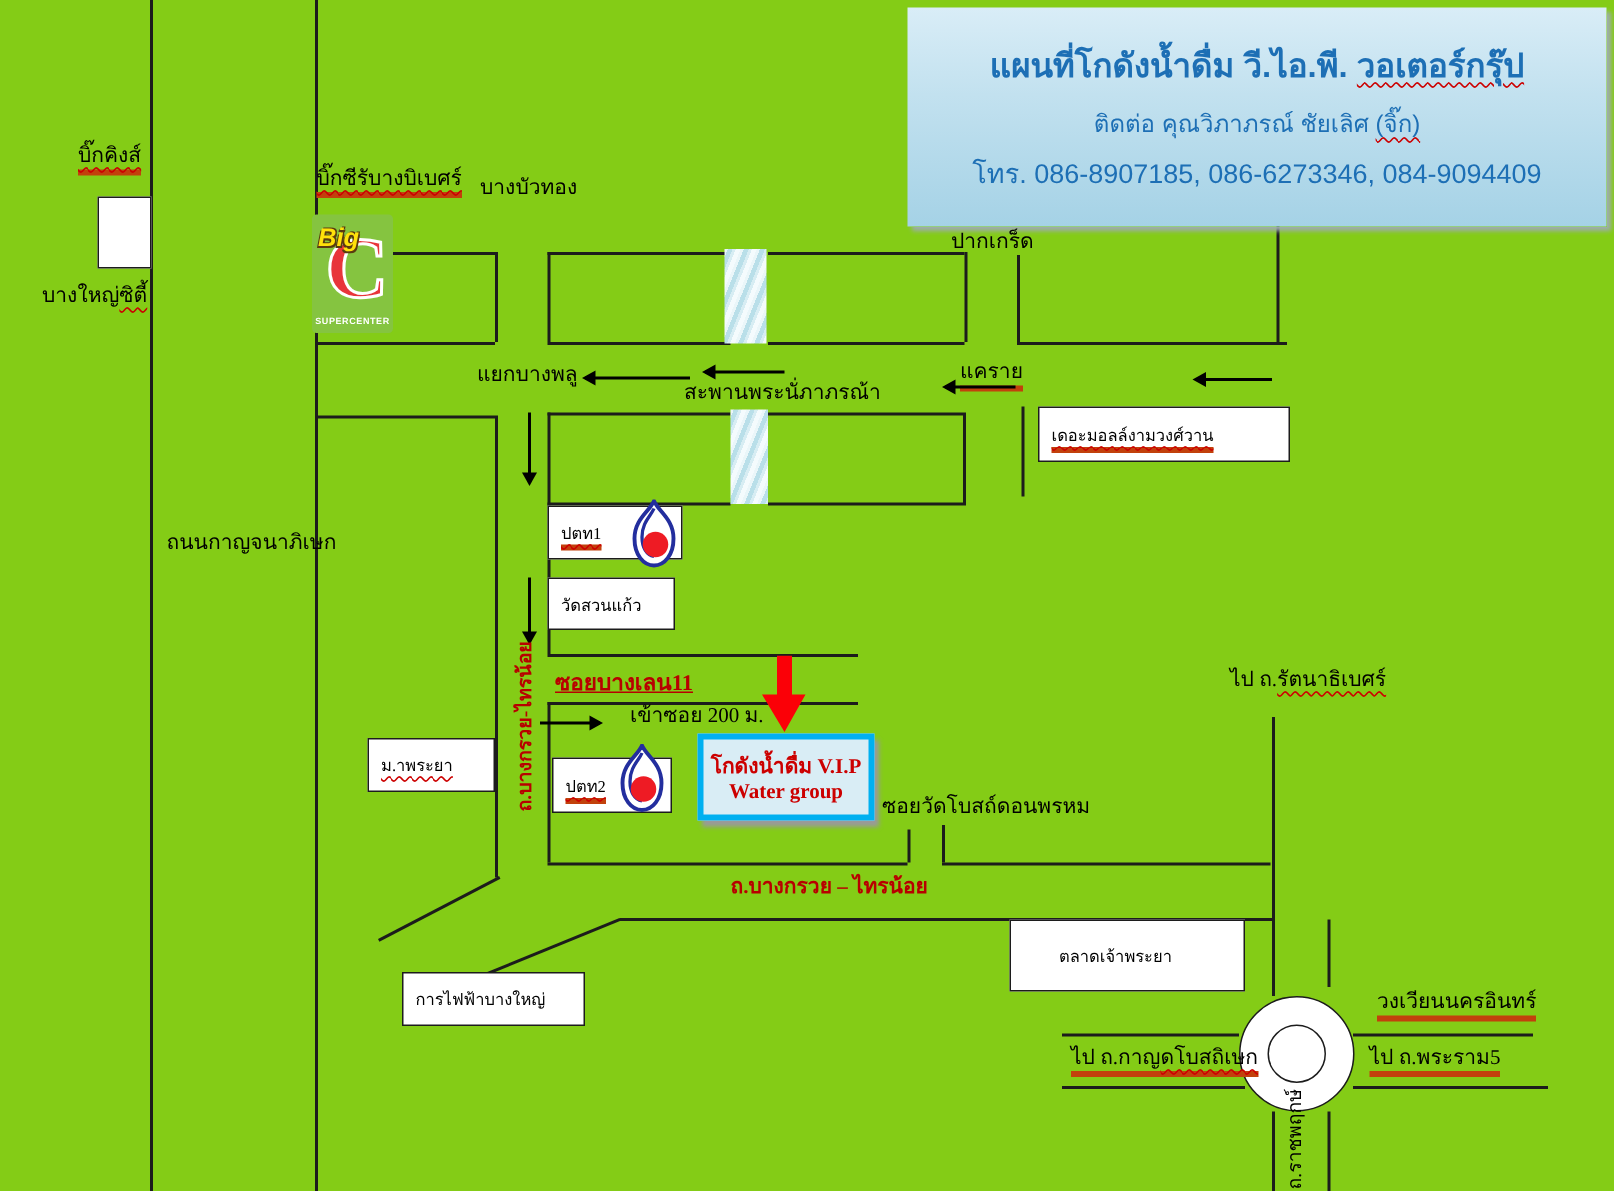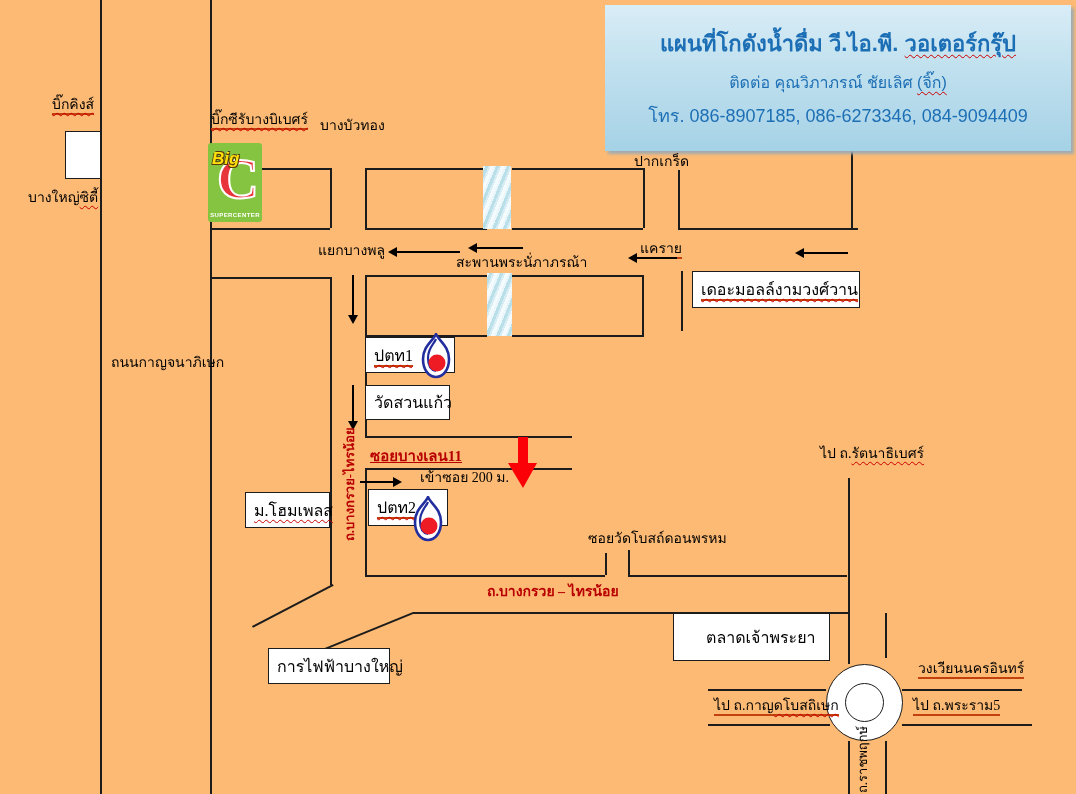--- a/index.html
+++ b/index.html
@@ -1,31 +1,31 @@
 <!DOCTYPE html>
 <html><head>
 <meta charset="utf-8">
 <style>
   html,body{margin:0;padding:0;background:#fff;}
-  .stage{position:relative;width:1076px;height:794px;background:#fdba74;overflow:hidden;
+  .stage{position:relative;width:1076px;height:794px;background:#84cc16;overflow:hidden;
          font-family:"Liberation Serif","DejaVu Serif",serif;color:#000;}
   
   .hl{position:absolute;height:1.6px;background:#1c1c1c;}
   .vl{position:absolute;width:1.6px;background:#1c1c1c;}
   .diag{position:absolute;height:1.6px;background:#1c1c1c;transform-origin:0 0;}
   
   .lbl{position:absolute;font-size:14px;line-height:1.25;white-space:nowrap;}
-  .ul{border-bottom:2px solid #c2410c;padding-bottom:1px;}
+  .ul{border-bottom:4px solid #c2410c;padding-bottom:1px;}
   .sq{text-decoration-line:underline;text-decoration-style:wavy;text-decoration-color:#cc0000;
       text-decoration-thickness:1px;text-underline-offset:3px;}
   .redtxt{color:#b80000;font-weight:bold;}
   .vert{transform-origin:0 0;transform:rotate(-90deg);}
   
   .box{position:absolute;border:1.6px solid #1c1c1c;background:#fff;display:flex;align-items:center;box-sizing:border-box;}
-  .box .lblin{font-size:16px;padding-left:8px;white-space:nowrap;}
+  .box .lblin{font-size:11px;padding-left:8px;white-space:nowrap;}
   
   .al{position:absolute;height:1.6px;background:#000;}
   .al::before{content:'';position:absolute;left:-2px;top:-4.4px;width:0;height:0;
       border-right:9px solid #000;border-top:5px solid transparent;border-bottom:5px solid transparent;}
   .ar{position:absolute;height:1.6px;background:#000;}
   .ar::after{content:'';position:absolute;right:-2px;top:-4.4px;width:0;height:0;
       border-left:9px solid #000;border-top:5px solid transparent;border-bottom:5px solid transparent;}
   .ad{position:absolute;width:1.6px;background:#000;}
   .ad::after{content:'';position:absolute;bottom:-2px;left:-4.4px;width:0;height:0;
       border-top:9px solid #000;border-left:5px solid transparent;border-right:5px solid transparent;}
@@ -170,31 +170,35 @@
 
   <div class="lbl redtxt" style="left:370px;top:447px;font-size:15px;text-decoration:underline;text-decoration-color:#b80000">ซอยบางเลน11</div>
   <div class="ar" style="left:360px;top:481px;width:40px"></div>
   <div class="lbl" style="left:420px;top:469px">เข้าซอย 200 ม.</div>
   <svg style="position:absolute;left:506px;top:437px" width="34" height="52" viewBox="0 0 34 52">
     <path d="M12 0 h10 v26 h9 L17 51 2 26 h10 Z" fill="#fb0007"></path>
   </svg>
 
   <div class="lbl vert redtxt" style="left:342px;top:541px;width:110px;font-size:13px">ถ.บางกรวย-ไทรน้อย</div>
 
-  <div class="box" style="left:368px;top:489px;width:80px;height:37px">
+  <div class="box" style="left:368px;top:505px;width:80px;height:37px">
     <span class="lblin"><span class="ul sq">ปตท2</span></span>
   </div>
   <svg class="ptt" style="left:410px;top:496px" width="36" height="46" viewBox="0 0 36 46">
     <path d="M18 1 C 15 8, 5 13, 5 26 C 5 37, 11 44, 18 44 C 25 44, 31 37, 31 26 C 31 13, 21 8, 18 1 Z" fill="#ffffff" stroke="#232e9e" stroke-width="2.6"></path>
     <path d="M18 6 C 16 11, 10 15, 10 25 C 10 32, 13 37, 18 38" fill="none" stroke="#232e9e" stroke-width="2.2"></path>
     <circle cx="19" cy="30" r="8.5" fill="#ee1b24"></circle>
   </svg>
+  <div class="dest">
+    <div class="d1">โกดังน้ำดื่ม V.I.P</div>
+    <div class="d2">Water group</div>
+  </div>
 
   <div class="box" style="left:245px;top:492px;width:85px;height:36px">
-    <span class="lblin"><span class="sq">ม.โฮมเพลส</span></span>
+    <span class="lblin"><span class="sq">ม.าพระยา</span></span>
   </div>
 
   <div class="lbl" style="left:820px;top:445px"><span>ไป ถ.</span><span class="sq">รัตนาธิเบศร์</span></div>
   <div class="lbl" style="left:588px;top:530px">ซอยวัดโบสถ์ดอนพรหม</div>
   <div class="lbl redtxt" style="left:487px;top:583px">ถ.บางกรวย – ไทรน้อย</div>
 
   <div class="box" style="left:673px;top:613px;width:157px;height:48px">
     <span class="lblin" style="padding-left:32px">ตลาดเจ้าพระยา</span>
   </div>
   <div class="box" style="left:268px;top:648px;width:122px;height:36px">

